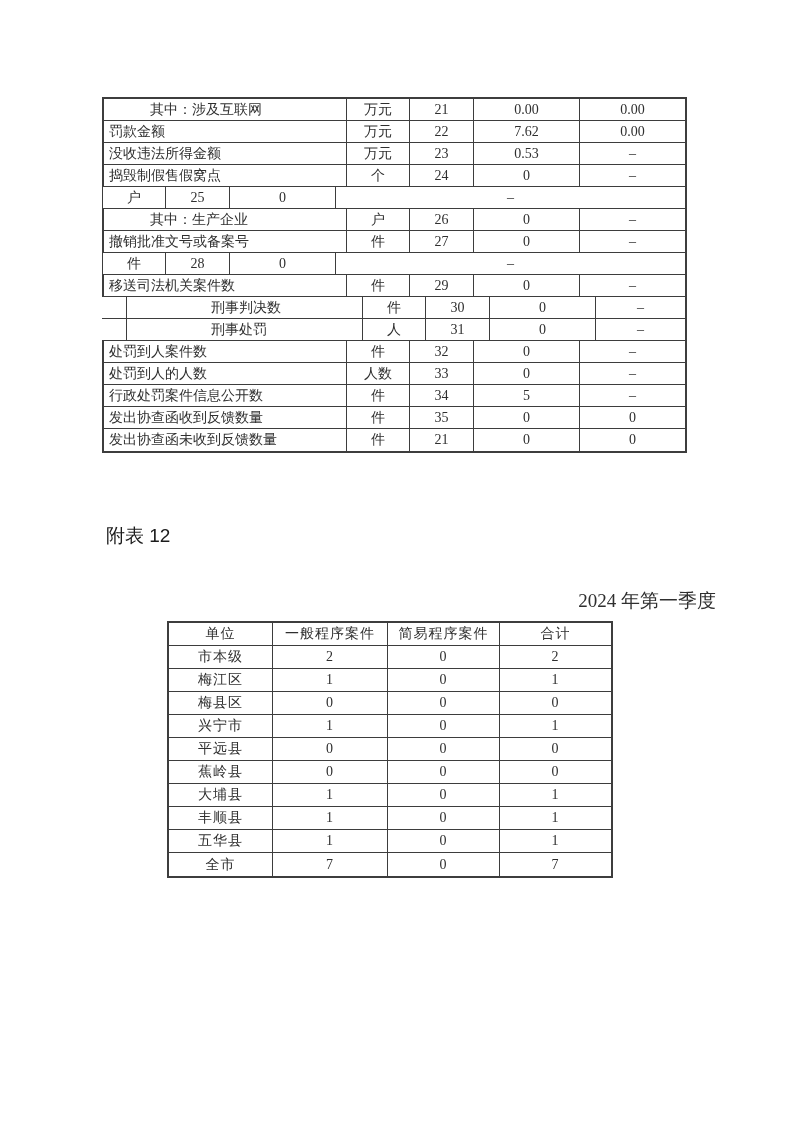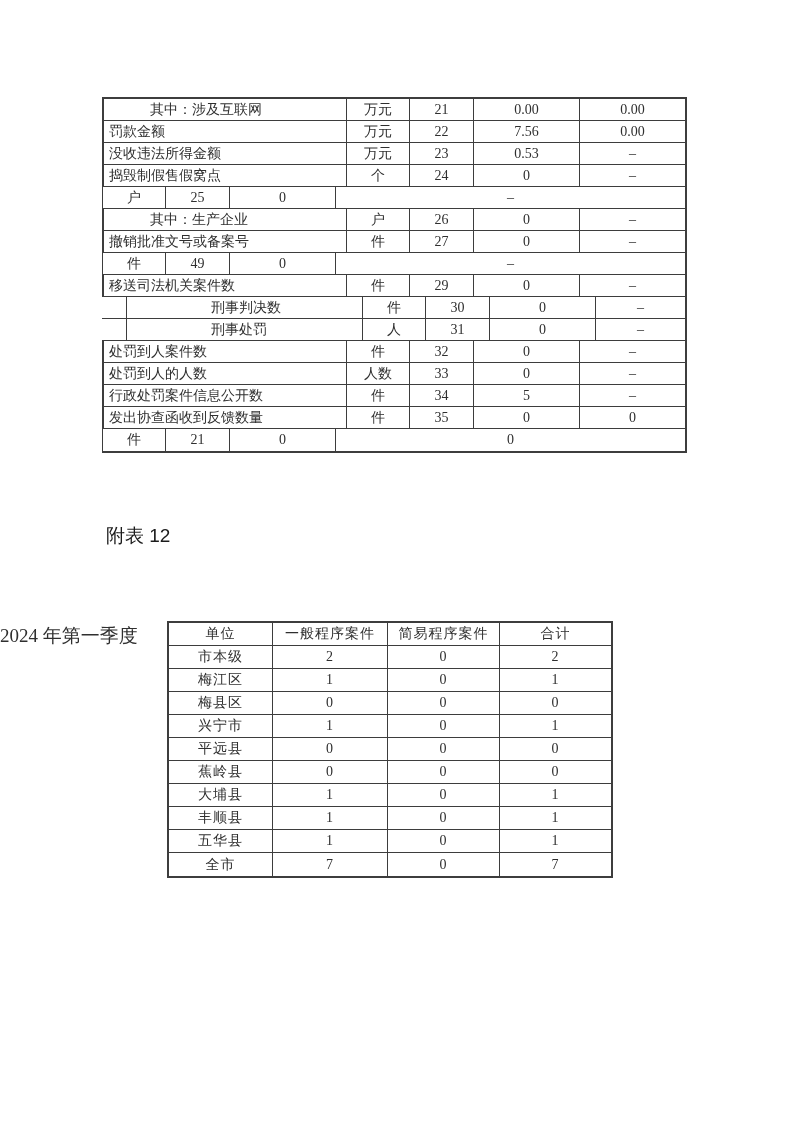--- a/index.html
+++ b/index.html
@@ -41,22 +41,22 @@
     position:absolute; left:106px; top:524px;
     font-family:"Liberation Sans", sans-serif; font-weight:400;
     font-size:19px; line-height:24px; color:#1b1b1b;
   }
   .doc-title {
     position:absolute; left:0; top:556px; width:793px; text-align:center;
     font-family:"Liberation Sans", sans-serif; font-weight:700;
     font-size:22px; line-height:28px; letter-spacing:0.5px; color:#1b1b1b;
   }
   .doc-subtitle {
-    position:absolute; left:0; top:589px; width:716px; text-align:left;
-    font-size:19px; line-height:24px; color:#2f2f2f;margin-top:35px;
+    position:absolute; left:0; top:589px; width:716px; text-align:right;
+    font-size:19px; line-height:24px; color:#2f2f2f;
   }
 
   
   .county-table {
     position:absolute; left:167px; top:621px; width:446px;
     border:2px solid #3d3d3d;
   }
   .tr2 { display:flex; height:23px; border-bottom:1px solid #3d3d3d; }
   .tr2:last-child { border-bottom:none; }
   .c2 {
@@ -85,21 +85,21 @@
         <div class="c label ind1">其中：涉及互联网</div>
         <div class="c unit">万元</div>
         <div class="c num">21</div>
         <div class="c val1">0.00</div>
         <div class="c val2">0.00</div>
       </div>
       <div class="tr1">
         <div class="c label ind0">罚款金额</div>
         <div class="c unit">万元</div>
         <div class="c num">22</div>
-        <div class="c val1">7.56</div>
+        <div class="c val1">7.62</div>
         <div class="c val2">0.00</div>
       </div>
       <div class="tr1">
         <div class="c label ind0">没收违法所得金额</div>
         <div class="c unit">万元</div>
         <div class="c num">23</div>
         <div class="c val1">0.53</div>
         <div class="c val2">–</div>
       </div>
       <div class="tr1">
@@ -124,21 +124,21 @@
       </div>
       <div class="tr1">
         <div class="c label ind0">撤销批准文号或备案号</div>
         <div class="c unit">件</div>
         <div class="c num">27</div>
         <div class="c val1">0</div>
         <div class="c val2">–</div>
       </div>
       <div class="tr1">
         <div class="c unit">件</div>
-        <div class="c num">49</div>
+        <div class="c num">28</div>
         <div class="c val1">0</div>
         <div class="c val2">–</div>
       </div>
       <div class="tr1">
         <div class="c label ind0">移送司法机关案件数</div>
         <div class="c unit">件</div>
         <div class="c num">29</div>
         <div class="c val1">0</div>
         <div class="c val2">–</div>
       </div>
@@ -178,20 +178,21 @@
         <div class="c val2">–</div>
       </div>
       <div class="tr1">
         <div class="c label ind0">发出协查函收到反馈数量</div>
         <div class="c unit">件</div>
         <div class="c num">35</div>
         <div class="c val1">0</div>
         <div class="c val2">0</div>
       </div>
       <div class="tr1">
+        <div class="c label ind0">发出协查函未收到反馈数量</div>
         <div class="c unit">件</div>
         <div class="c num">21</div>
         <div class="c val1">0</div>
         <div class="c val2">0</div>
       </div>
     </div>
 
   <div class="appendix-label">附表 12</div>
 
 

